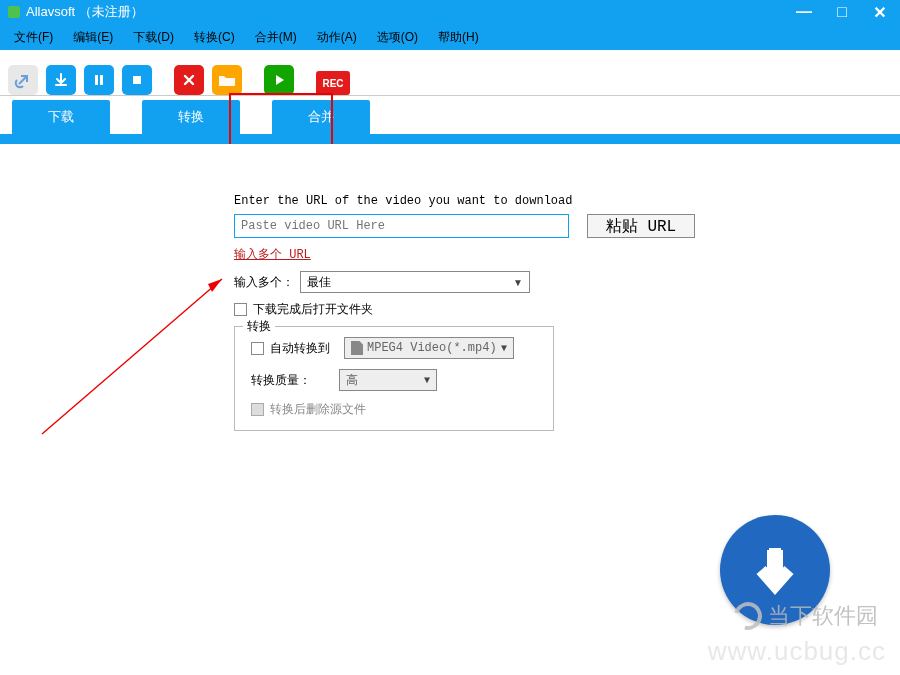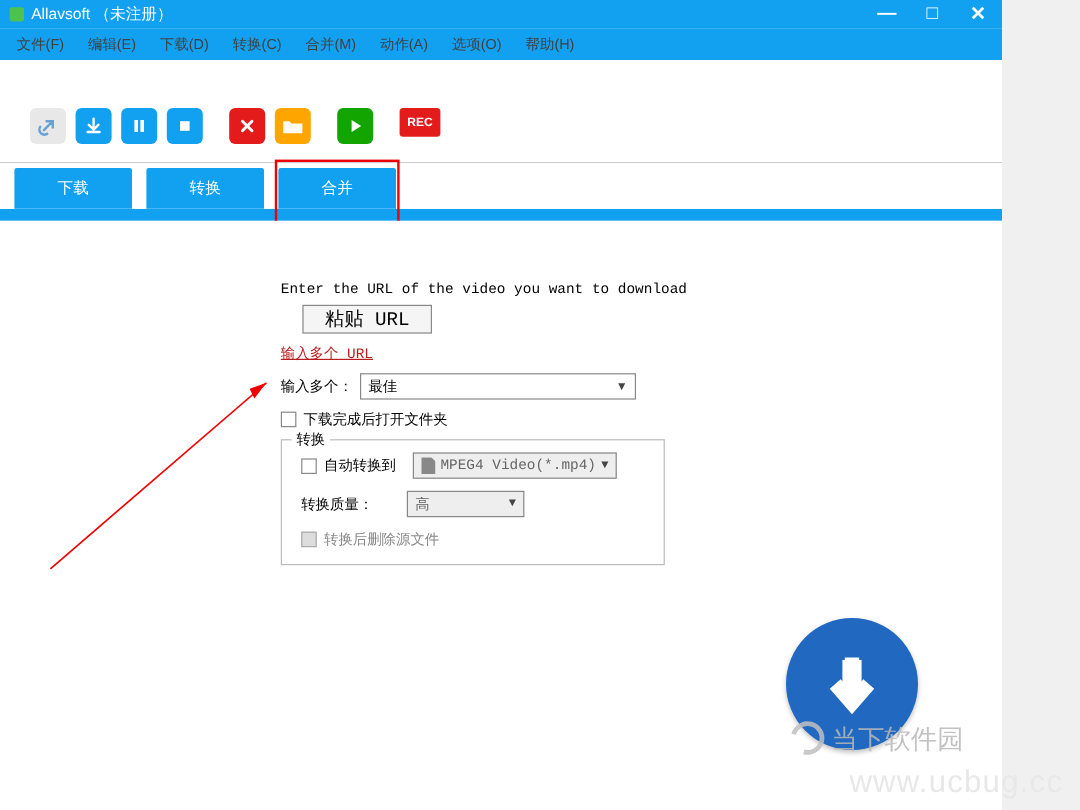--- a/index.html
+++ b/index.html
@@ -1,36 +1,36 @@
 <!DOCTYPE html>
 <html><head>
 <meta charset="utf-8">
 <style>
   * { box-sizing: border-box; margin: 0; padding: 0; }
   body { font-family: "Microsoft YaHei", SimSun, Arial, sans-serif; font-size: 12px; background: #f0f0f0; width: 900px; height: 675px; overflow: hidden; position: relative; }
-  .window { width: 835px; height: 675px; background: #fff; display: flex; flex-direction: column; }
+  .window { width: 900px; height: 675px; background: #fff; display: flex; flex-direction: column; }
   .titlebar { background: #12a0f0; color: #fff; height: 24px; display: flex; align-items: center; padding: 0 8px; font-size: 13px; }
   .titlebar .logo { width: 12px; height: 12px; background: #4ec24e; border-radius: 2px; margin-right: 6px; display:inline-block; position:relative; }
   .titlebar .title { flex: 1; }
   .titlebar .winbtns { display: flex; gap: 14px; }
   .titlebar .winbtn { width: 24px; height: 20px; display:flex; align-items:center; justify-content:center; cursor:pointer; font-size:16px; font-weight:bold; }
-  .menubar { background: #12a0f0; color: #404040; height: 26px; display: flex; align-items: center; padding: 0 6px; gap: 4px; font-size: 12px; }
+  .menubar { background: #12a0f0; color: #000000; height: 26px; display: flex; align-items: center; padding: 0 6px; gap: 4px; font-size: 12px; }
   .menubar .menuitem { padding: 3px 8px; cursor: pointer; }
-  .toolbar { background: #fff; height: 46px; border-bottom: 1px solid #ccc; display: flex; align-items: flex-start; padding: 0 25px; gap: 8px; margin-top: 40px; }
+  .toolbar { background: #fff; height: 46px; border-bottom: 1px solid #ccc; display: flex; align-items: flex-end; padding: 0 8px; gap: 8px; }
   .tbtn { width: 30px; height: 30px; border-radius: 5px; display:flex; align-items:center; justify-content:center; color:#fff; font-size:15px; cursor:pointer; }
   .tbtn svg { display:block; }
   .b-link { background: #e8e8e8; color:#6aa0d8; }
   .b-down { background: #12a0f0; }
   .b-pause{ background: #12a0f0; }
   .b-stop { background: #12a0f0; }
   .b-cancel{ background: #e31b1b; }
   .b-folder{ background: #ffa500; }
   .b-play { background: #12a500; }
   .b-rec  { background: #e31b1b; width:34px; height:24px; font-size:10px; font-weight:bold; letter-spacing:0; display:flex;align-items:center;justify-content:center; border-radius:3px;}
-  .tabbar { background: #fff; height: 38px; display: flex; align-items: flex-end; padding: 0 12px; }
+  .tabbar { background: #fff; height: 38px; display: flex; align-items: flex-end; padding: 0 12px; gap: 20px; }
   .tab { background: #12a0f0; color: #fff; height: 34px; min-width: 98px; display:flex; align-items:center; justify-content:center; margin-right: 12px; font-size: 13px; cursor:pointer; border-top-left-radius:2px; border-top-right-radius:2px; padding:0 14px;}
   .tab-placeholder-border { position:absolute; border:2px solid #e00; pointer-events:none; }
   .tabstrip-under { height: 10px; background: #12a0f0; }
   .content { flex: 1; background: #fff; padding: 50px 28px 20px 39px; position: relative; font-family: "Courier New", SimSun, monospace; }
   .form { margin-left: 195px; width: 480px; }
   .prompt { font-family: "Courier New", monospace; font-size: 12px; margin-bottom: 6px; }
   .row { display:flex; align-items:center; margin-bottom: 8px; }
   .urlbox { width: 335px; height: 24px; border:1px solid #12a0f0; padding: 3px 6px; font-family:"Courier New",monospace; font-size:12px; color:#777; background:#fff; }
   .pastebtn { margin-left: 18px; width: 108px; height:24px; border:1px solid #888; background:#f5f5f5; font-size:16px; cursor:pointer; font-family:"Courier New",monospace;}
   .link { color:#b91c1c; text-decoration:underline; font-family:"Courier New",monospace; font-size:12px; cursor:pointer;}
@@ -44,21 +44,21 @@
   .foldericon::before{content:"";position:absolute;top:-3px;left:0;width:8px;height:4px;background:#f9b700;border-radius:1px 1px 0 0;}
   .checkbox { width:13px; height:13px; border:1px solid #888; background:#fff; margin-right:6px; display:inline-block;flex-shrink:0;}
   .checkbox.disabled { background:#ddd; border-color:#aaa;}
   .groupbox { border:1px solid #bbb; padding: 10px 16px 12px 16px; margin-top:4px; position:relative; width:320px;}
   .groupbox .legend { position:absolute; top:-9px; left:8px; background:#fff; padding:0 4px; font-size:12px;}
   .groupbox .row { margin-bottom:10px;}
   .groupbox .disabled-text { color:#888;}
   .bigdown { position:absolute; right:70px; bottom:50px; width:110px; height:110px; border-radius:50%; background:#2068c0; display:flex;align-items:center;justify-content:center; cursor:pointer; box-shadow:0 2px 4px rgba(0,0,0,0.25);}
   .bigdown svg { display:block;}
   .arrow-annot { position:absolute; left:32px; top:130px; pointer-events:none;}
-  .watermark1 { position:absolute; right:32px; bottom:44px; color:#b8b8b8; font-size:22px; font-family:"Microsoft YaHei"; display:flex;align-items:flex-start; gap:6px; pointer-events:none; opacity:0.85;}
+  .watermark1 { position:absolute; right:22px; bottom:44px; color:#b8b8b8; font-size:22px; font-family:"Microsoft YaHei"; display:flex;align-items:center; gap:6px; pointer-events:none; opacity:0.85;}
   .watermark1 .wmlogo{ width:28px;height:28px;border:4px solid #c0c0c0;border-radius:50%; border-left-color:transparent; transform:rotate(-30deg);}
   .watermark2 { position:absolute; right:14px; bottom:8px; color:#e8e8e8; font-size:26px; font-family:Arial; letter-spacing:1px; pointer-events:none;}
   .fileicon{ width:12px;height:14px; background:#888; margin-right:4px; display:inline-block; clip-path:polygon(0 0,70% 0,100% 25%,100% 100%,0 100%);}
 </style>
 </head>
 <body>
 
 <div class="window">
 
   <div class="titlebar">
@@ -136,20 +136,21 @@
   <div class="content">
 
     <svg class="arrow-annot" width="220" height="170">
       <line x1="10" y1="160" x2="190" y2="5" stroke="#e00" stroke-width="1.4"></line>
       <polygon points="190,5 180,18 176,10" fill="#e00"></polygon>
     </svg>
 
     <div class="form">
       <div class="prompt">Enter the URL of the video you want to download</div>
       <div class="row">
+        <input class="urlbox" type="text" placeholder="Paste video URL Here" style="">
         <button class="pastebtn">粘贴 URL</button>
       </div>
       <div class="row">
         <span class="link">输入多个 URL</span>
       </div>
       <div class="row">
         <span class="label">输入多个：</span>
         <div class="select w1">
           <span>最佳</span>
           <span class="caret">▼</span>

